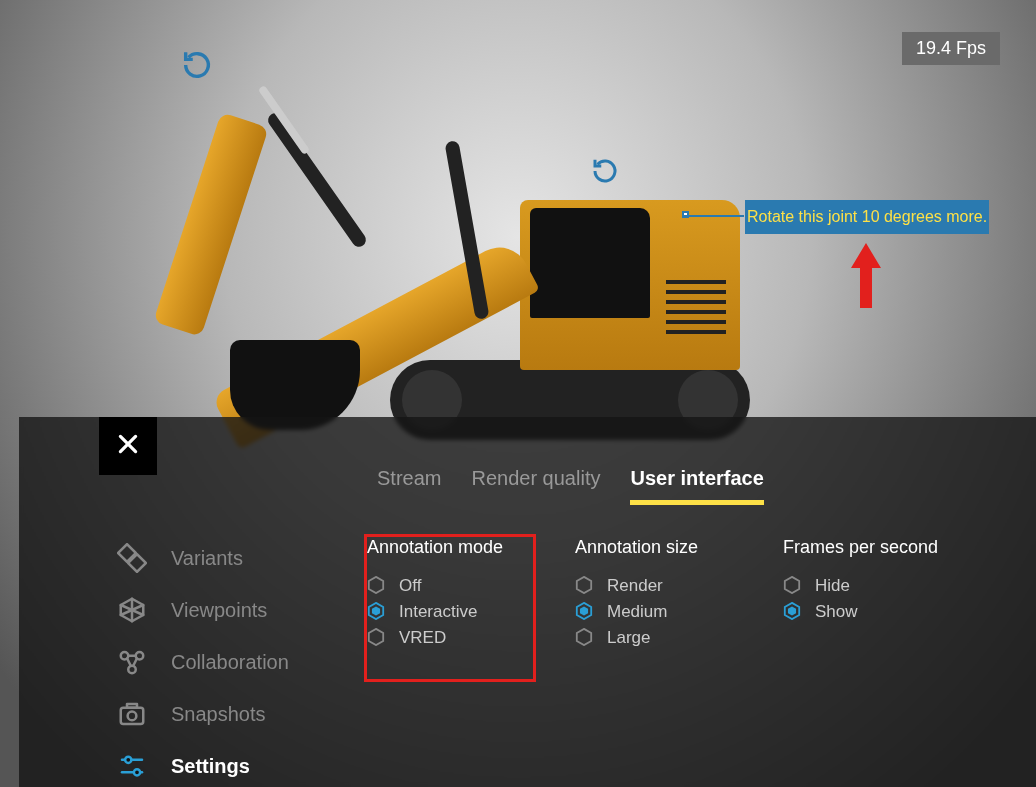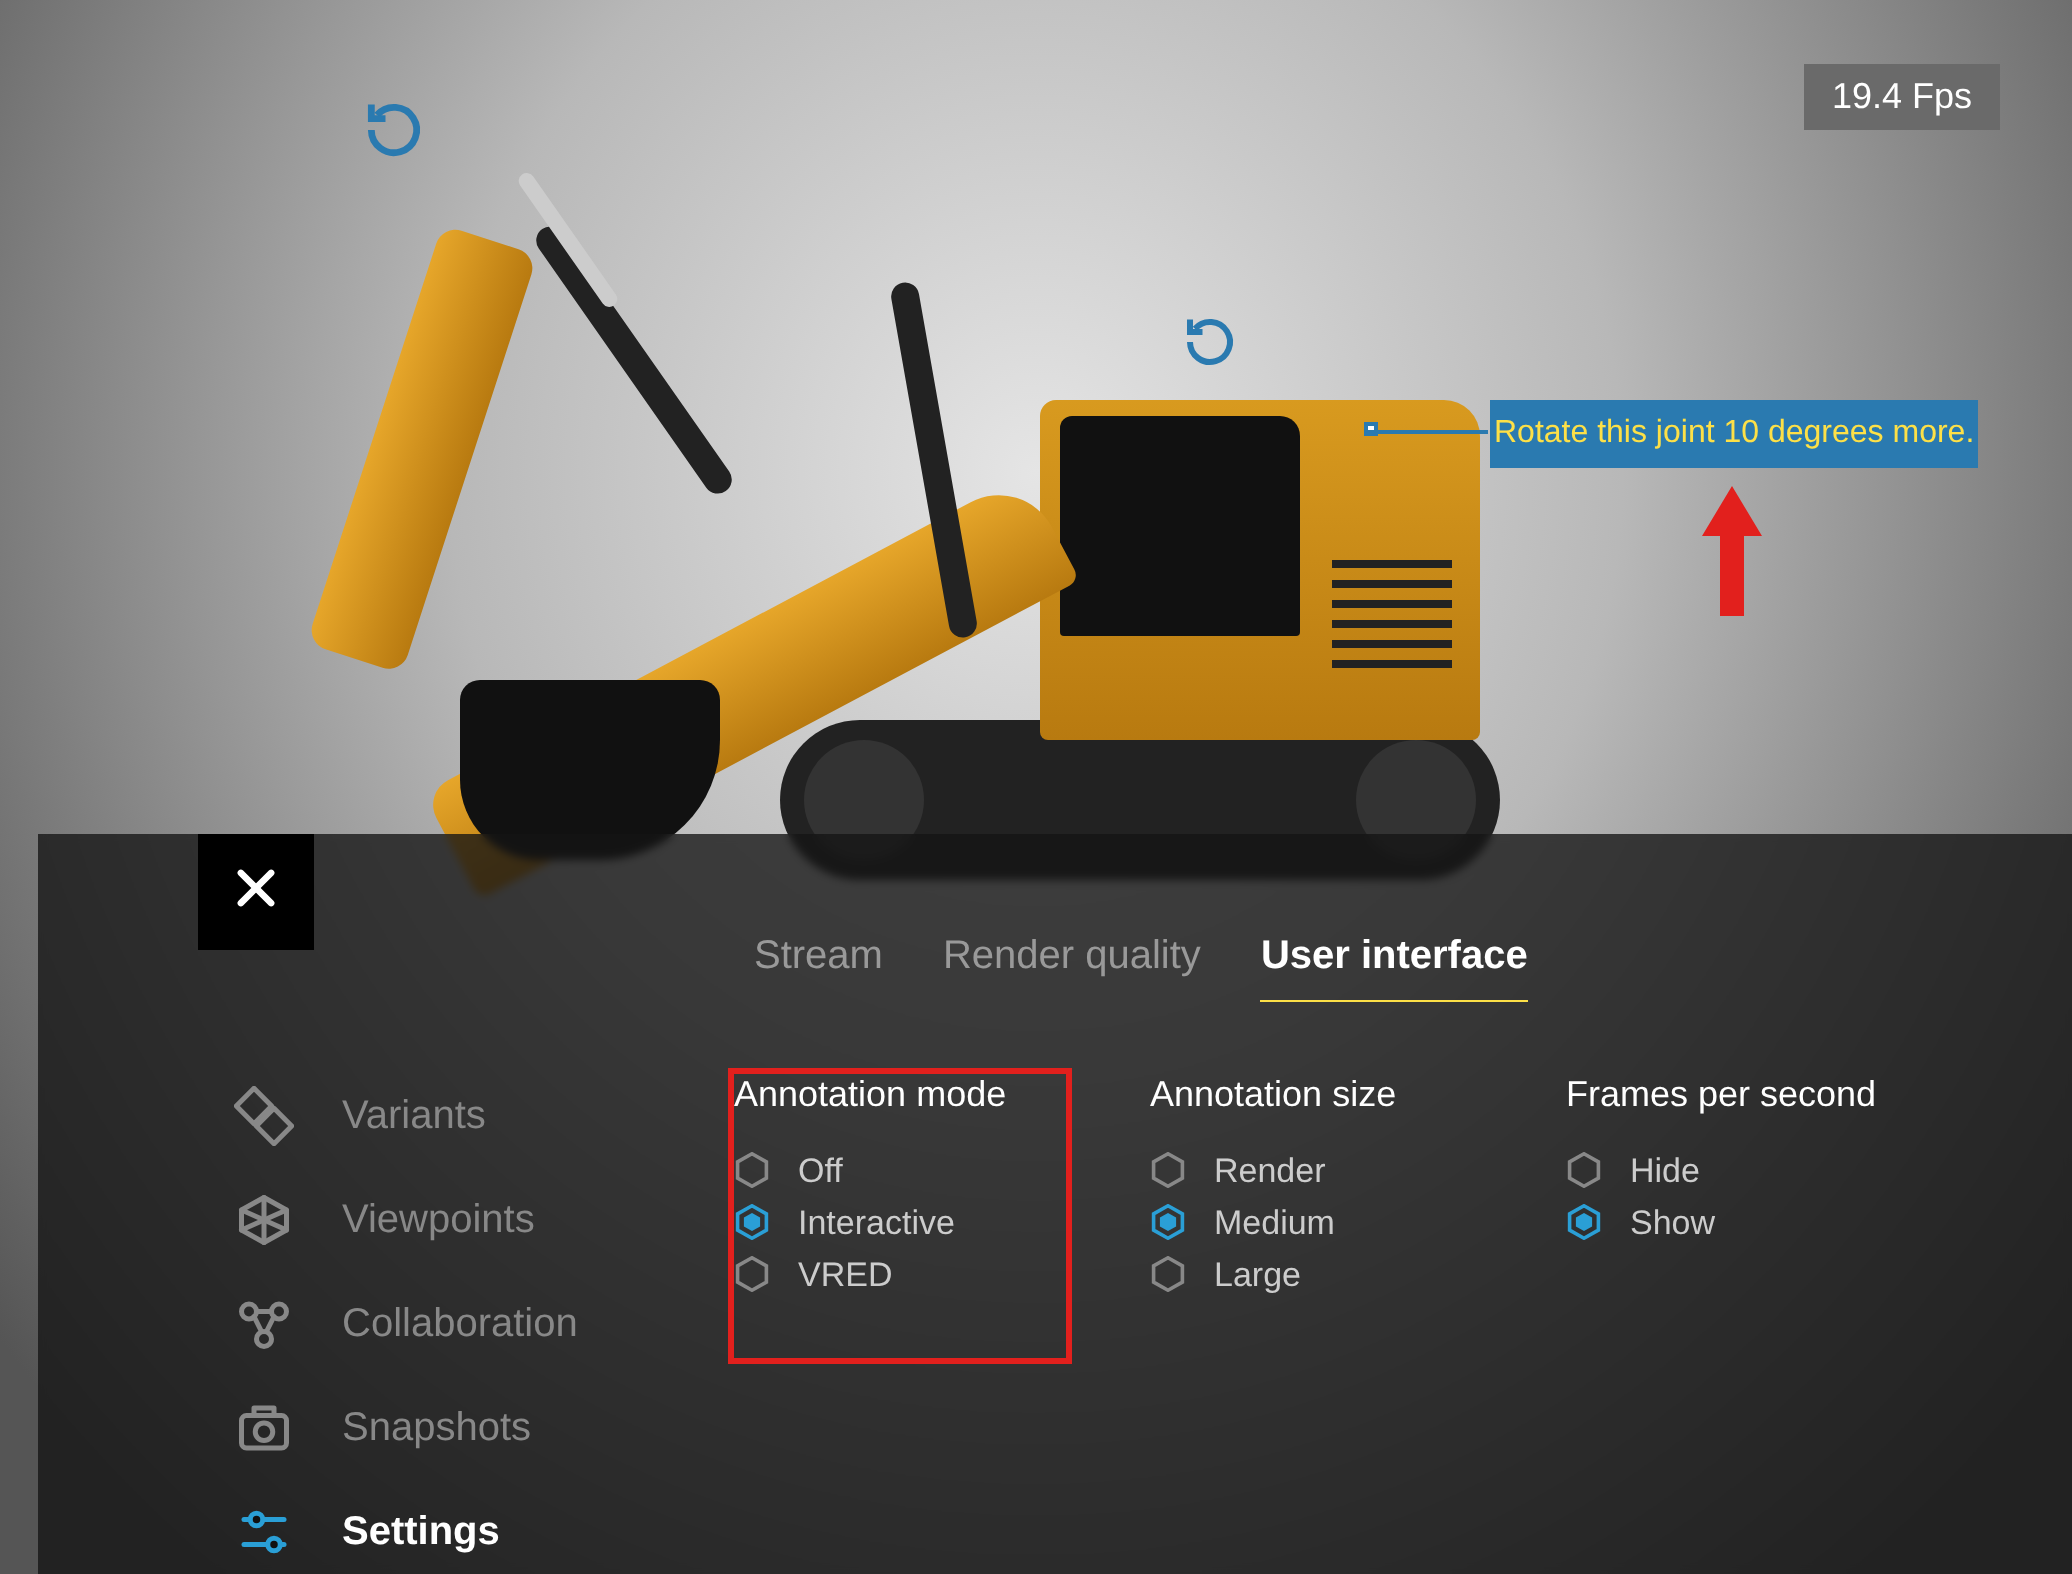--- a/index.html
+++ b/index.html
@@ -177,21 +177,21 @@
     font-size: 20px;
   }
   .tab {
     color: #999;
     cursor: pointer;
     padding-bottom: 10px;
   }
   .tab.active {
     color: #fff;
     font-weight: 600;
-    border-bottom: 1px solid #fde047;
+    border-bottom: 5px solid #fde047;
   }
   .sidebar {
     position: absolute;
     top: 126px;
     left: 98px;
     display: flex;
     flex-direction: column;
     gap: 22px;
   }
   .side-item {

